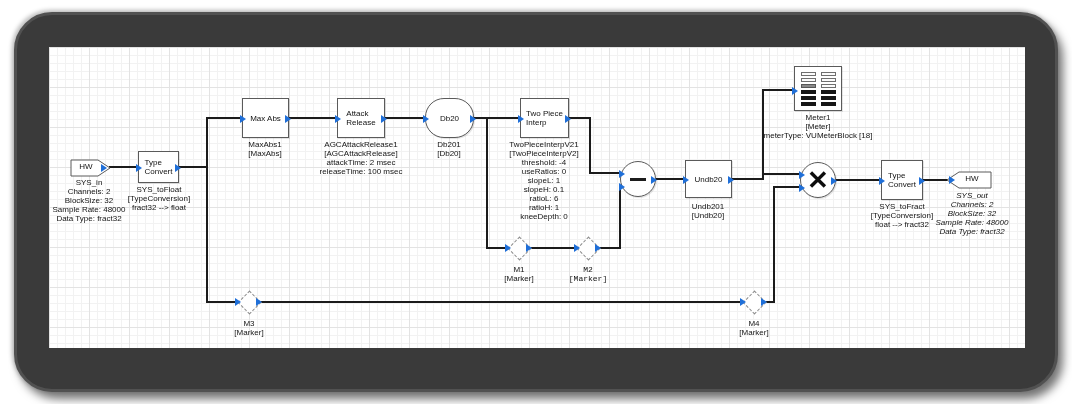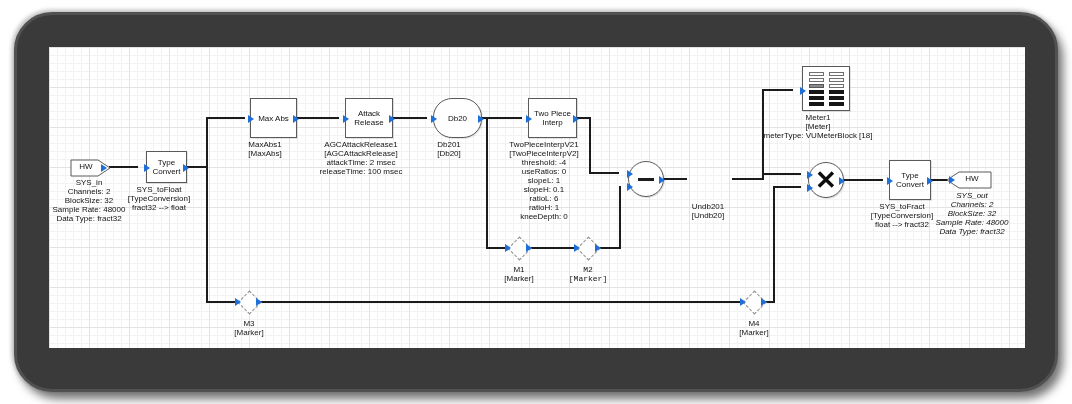--- a/index.html
+++ b/index.html
@@ -7,21 +7,21 @@
   .frame{position:absolute;left:14px;top:12px;width:1044px;height:380px;background:#3a3a3a;border:3px solid #515151;border-radius:38px;box-shadow:5px 7px 10px rgba(0,0,0,0.55), -2px -2px 4px rgba(0,0,0,0.25);box-sizing:border-box;}
   .canvas{position:absolute;left:32px;top:32px;width:976px;height:301px;overflow:hidden;background-color:#ffffff;
     background-image:
       linear-gradient(#e3e3e3 1px, transparent 1px),
       linear-gradient(90deg,#e3e3e3 1px, transparent 1px),
       linear-gradient(#f2f2f2 1px, transparent 1px),
       linear-gradient(90deg,#f2f2f2 1px, transparent 1px);
     background-size:40px 40px,40px 40px,8px 8px,8px 8px;}
   .wires{position:absolute;left:0;top:0;width:976px;height:301px;}
   .blk{position:absolute;background:#fff;border:1px solid #5a5a5a;display:flex;align-items:center;justify-content:center;
-       font-size:8px;line-height:9px;color:#111;text-align:center;box-shadow:1px 1px 0 rgba(0,0,0,0.10);box-sizing:border-box;margin-left:8px;}
+       font-size:8px;line-height:9px;color:#111;box-shadow:1px 1px 0 rgba(0,0,0,0.10);box-sizing:border-box;}
   .blk-label{white-space:pre-line;}
   .circle{border-radius:50%;}
   .minus-bar{width:16px;height:3px;background:#1c1c1c;}
   .x-glyph{font-size:26px;font-weight:bold;color:#0d0d0d;line-height:1;}
   .pin{position:absolute;width:0;height:0;border-top:4px solid transparent;border-bottom:4px solid transparent;border-left:6px solid #1f6fd8;}
   .cap{position:absolute;width:150px;text-align:center;font-size:8px;line-height:9px;color:#141414;}
   .marker{position:absolute;width:24px;height:24px;}
   .marker .dia{position:absolute;left:4px;top:4px;width:15px;height:15px;background:#fff;border:1px dashed #8a8a8a;transform:rotate(45deg);}
   .hwblk{position:absolute;}
   .hwblk svg{position:absolute;left:0;top:0;}
@@ -139,20 +139,25 @@
     <div>kneeDepth: 0</div>
   </div>
 
   <div class="blk circle" style="left:571px;top:114px;width:36px;height:36px;">
     <span class="minus-bar"></span>
     <span class="pin" style="left:-2px;top:8px;"></span>
     <span class="pin" style="left:-2px;top:21px;"></span>
     <span class="pin" style="left:30px;top:14px;"></span>
   </div>
 
+  <div class="blk" style="left:636px;top:113px;width:47px;height:38px;">
+    <span class="blk-label">Undb20</span>
+    <span class="pin" style="left:-3px;top:15px;"></span>
+    <span class="pin" style="left:42px;top:15px;"></span>
+  </div>
   <div class="cap" style="left:584px;top:155px;">
     <div>Undb201</div>
     <div>[Undb20]</div>
   </div>
 
   <div class="blk" style="left:745px;top:19px;width:48px;height:45px;">
     <div class="vu">
       <div class="vucol">
         <div class="bar light"></div>
             <div class="bar light"></div>

